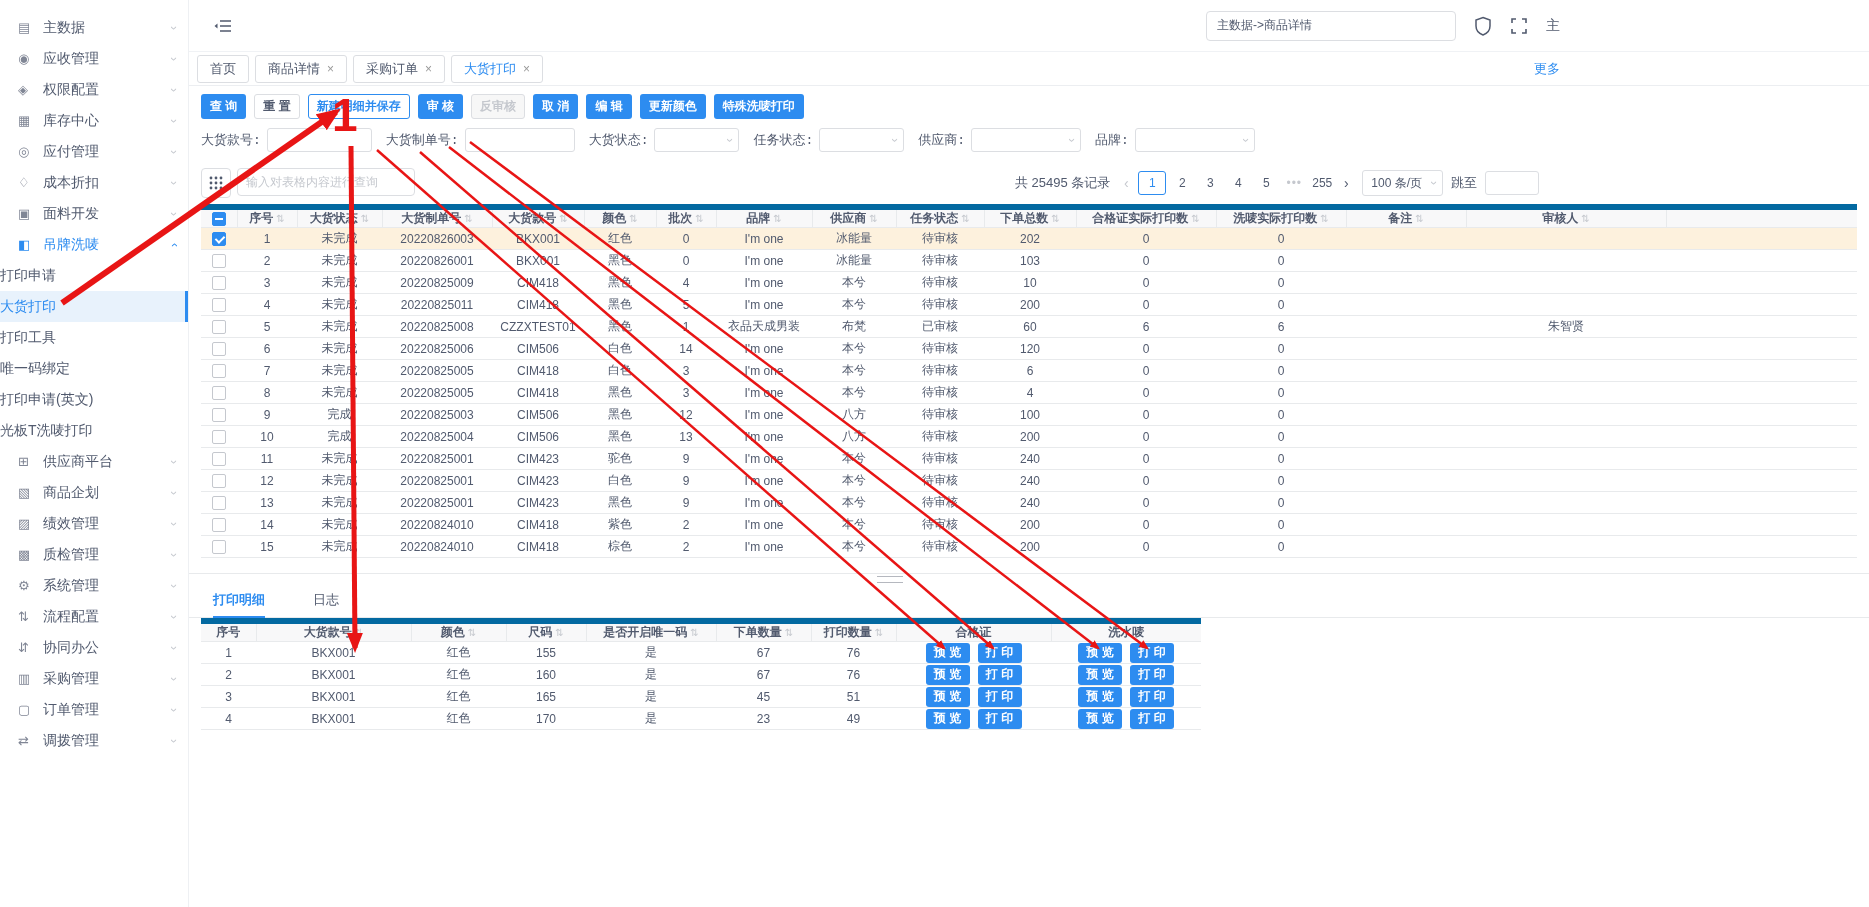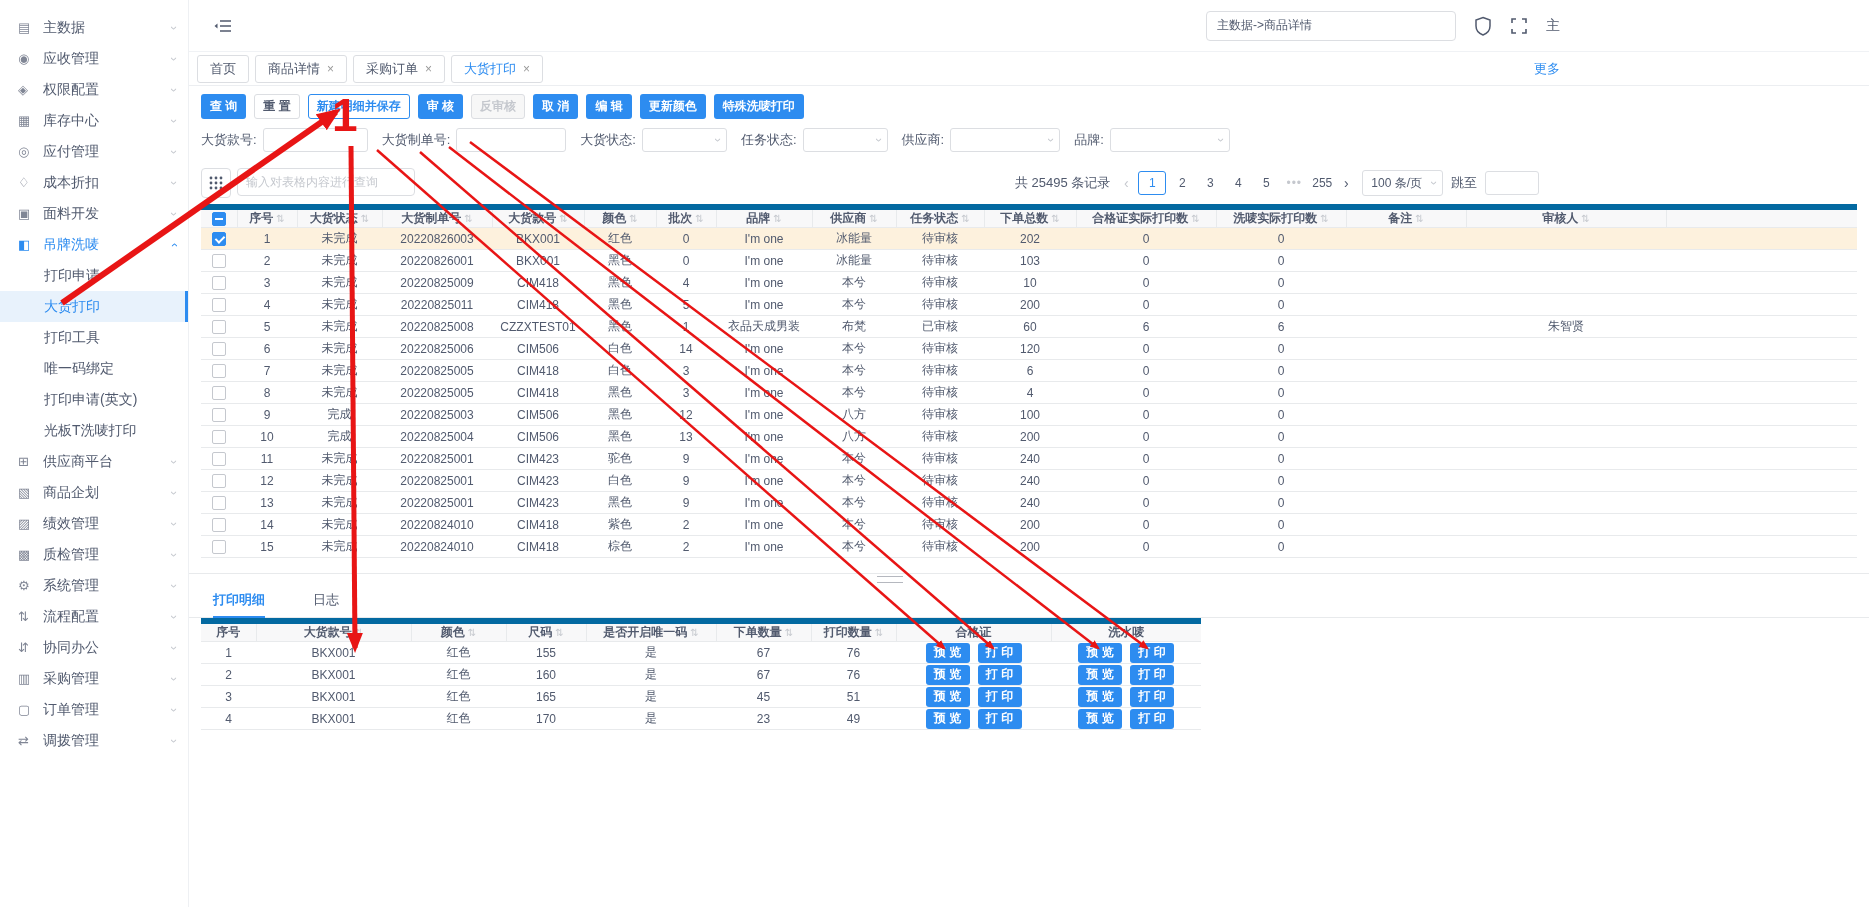--- a/index.html
+++ b/index.html
@@ -7,21 +7,21 @@
   .app{position:relative;display:flex;width:1869px;height:907px;}
 
   
   .sidebar{width:189px;flex:none;background:#fff;border-right:1px solid #eef0f3;padding-top:12px;box-sizing:border-box;}
   .menu-item{height:31px;display:flex;align-items:center;padding:0 12px 0 18px;font-size:14px;cursor:pointer;}
   .menu-item .glyph{width:17px;margin-right:8px;font-size:13px;color:#808695;flex:none;}
   .menu-item .mlabel{flex:1;white-space:nowrap;overflow:hidden;}
   .menu-item .chev{color:#c5c8ce;font-size:12px;transform:rotate(90deg);flex:none;}
   .menu-item.open,.menu-item.open .glyph{color:#2d8cf0;}
   .menu-item.open .chev{transform:rotate(-90deg);color:#2d8cf0;}
-  .submenu-item{height:31px;display:flex;align-items:center;padding-left:44px;font-size:14px;cursor:pointer;}
+  .submenu-item{height:31px;display:flex;align-items:center;font-size:14px;cursor:pointer;}
   .submenu-item.active{background:#e8f2fc;color:#2d8cf0;border-right:3px solid #2d8cf0;}
 
   
   .main{flex:1;min-width:0;display:flex;flex-direction:column;}
   .topbar{height:52px;flex:none;display:flex;align-items:center;padding:0 309px 0 24px;border-bottom:1px solid #f0f2f5;box-sizing:border-box;}
   .collapse{display:flex;align-items:center;}
   .topbar-right{margin-left:auto;display:flex;align-items:center;gap:18px;}
   .global-search{width:250px;height:30px;border:1px solid #dcdee2;border-radius:4px;padding:0 10px;font-size:12px;color:#515a6e;font-family:inherit;box-sizing:border-box;}
   .tbicon{display:flex;align-items:center;}
   .user{font-size:14px;color:#515a6e;}
@@ -36,21 +36,21 @@
   
   .toolbar{display:flex;gap:8px;padding:8px 0 0 12px;}
   .btn{height:25px;padding:0 8px;border-radius:3px;font-size:12px;font-weight:bold;border:1px solid transparent;
        display:inline-flex;align-items:center;font-family:inherit;white-space:nowrap;cursor:pointer;}
   .btn.primary{background:#2d8cf0;color:#fff;}
   .btn.default{background:#fff;border-color:#dcdee2;color:#515a6e;}
   .btn.outline{background:#fff;border-color:#2d8cf0;color:#2d8cf0;}
   .btn.disabled{background:#f7f7f7;border-color:#dcdee2;color:#c5c8ce;cursor:default;}
 
   .filters{display:flex;align-items:center;gap:14px;padding:9px 0 0 12px;}
-  .field{display:flex;align-items:center;gap:6px;font-size:13px;}
+  .field{display:flex;align-items:center;gap:6px;font-size:13px;font-family:Liberation Mono, monospace;}
   .f-input{height:24px;border:1px solid #dcdee2;border-radius:3px;font-family:inherit;box-sizing:border-box;padding:0 6px;}
   .f-select{height:24px;border:1px solid #dcdee2;border-radius:3px;display:flex;align-items:center;justify-content:flex-end;padding-right:6px;box-sizing:border-box;background:#fff;}
   .schev{color:#c5c8ce;font-size:12px;transform:rotate(90deg);display:inline-block;}
 
   
   .controls{display:flex;margin-top:16px;padding:0 330px 0 12px;box-sizing:border-box;}
   .grid-btn{width:28px;height:28px;border:1px solid #dcdee2;border-radius:4px;display:flex;align-items:center;justify-content:center;flex:none;cursor:pointer;}
   .table-search{width:178px;height:28px;border:1px solid #dcdee2;border-radius:4px;margin-left:6px;padding:0 8px;font-size:12px;font-family:inherit;box-sizing:border-box;color:#515a6e;}
   .table-search::placeholder{color:#c5c8ce;}
   .controls-right{margin-left:auto;display:flex;align-items:center;gap:8px;font-size:13px;}

